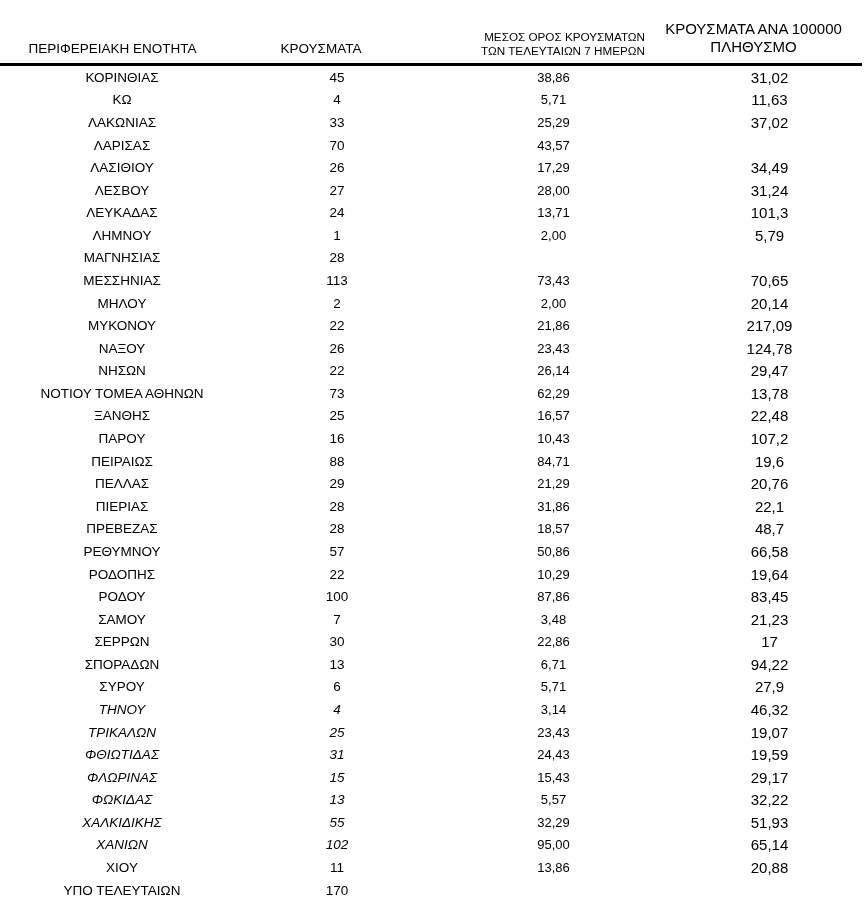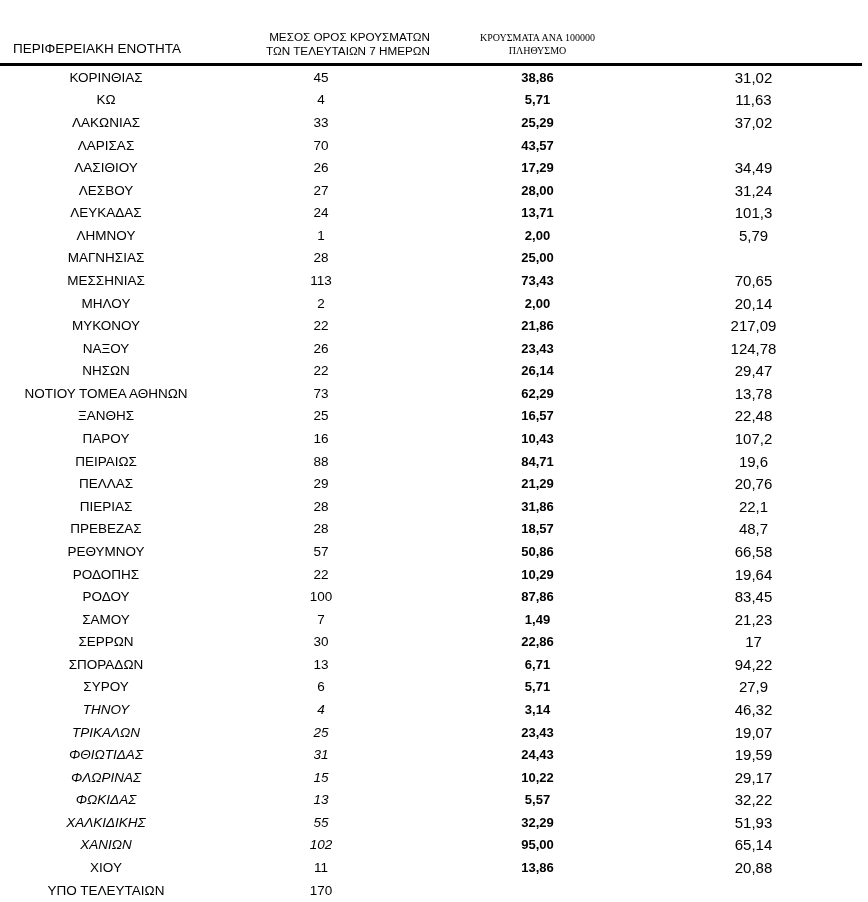--- a/index.html
+++ b/index.html
@@ -25,58 +25,59 @@
     border-bottom: 3px solid #000000;
     box-sizing: content-box;
   }
   .th {
     text-align: center;
     font-size: 13.5px;
     line-height: 1.15;
     padding-bottom: 6px;
   }
   .th-region {
-    text-align: left;
+    text-align: center;
     padding-left: 13px;
   }
   .th-avg7 {
     font-size: 11.7px;
     text-align: right;
   }
   .th-per100k {
-    font-size: 10px;
+    font-size: 15px;
     line-height: 1.25;
-    font-family: Liberation Serif, serif;
   }
   .tbody {
     width: 862px;
   }
   .row {
     display: grid;
     grid-template-columns: 212px 218px 215px 217px;
     height: 22.59px;
     align-items: center;
+    padding-left: 16px;
   }
   .cell {
     text-align: center;
     font-size: 13.5px;
     white-space: nowrap;
   }
-  .cell-avg7 { font-size: 13px; font-weight: bold; }
+  .cell-avg7 { font-size: 13px; }
   .cell-per100k { font-size: 15px; }
   .row.italic .cell-region,
   .row.italic .cell-cases { font-style: italic; }
 </style>
 </head>
 <body>
 
 <div class="page">
 
   <div class="thead">
     <div class="th th-region">ΠΕΡΙΦΕΡΕΙΑΚΗ ΕΝΟΤΗΤΑ</div>
+    <div class="th th-cases">ΚΡΟΥΣΜΑΤΑ</div>
     <div class="th th-avg7">
       <div>ΜΕΣΟΣ ΟΡΟΣ ΚΡΟΥΣΜΑΤΩΝ</div>
       <div>ΤΩΝ ΤΕΛΕΥΤΑΙΩΝ 7 ΗΜΕΡΩΝ</div>
     </div>
     <div class="th th-per100k">
       <div>ΚΡΟΥΣΜΑΤΑ ΑΝΑ 100000</div>
       <div>ΠΛΗΘΥΣΜΟ</div>
     </div>
   </div>
 
@@ -132,21 +133,20 @@
     <div class="row">
       <div class="cell cell-region">ΛΗΜΝΟΥ</div>
       <div class="cell cell-cases">1</div>
       <div class="cell cell-avg7">2,00</div>
       <div class="cell cell-per100k">5,79</div>
     </div>
 
     <div class="row">
       <div class="cell cell-region">ΜΑΓΝΗΣΙΑΣ</div>
       <div class="cell cell-cases">28</div>
-      <div class="cell cell-avg7">25,00</div>
     </div>
 
     <div class="row">
       <div class="cell cell-region">ΜΕΣΣΗΝΙΑΣ</div>
       <div class="cell cell-cases">113</div>
       <div class="cell cell-avg7">73,43</div>
       <div class="cell cell-per100k">70,65</div>
     </div>
 
     <div class="row">
@@ -243,21 +243,21 @@
     <div class="row">
       <div class="cell cell-region">ΡΟΔΟΥ</div>
       <div class="cell cell-cases">100</div>
       <div class="cell cell-avg7">87,86</div>
       <div class="cell cell-per100k">83,45</div>
     </div>
 
     <div class="row">
       <div class="cell cell-region">ΣΑΜΟΥ</div>
       <div class="cell cell-cases">7</div>
-      <div class="cell cell-avg7">1,49</div>
+      <div class="cell cell-avg7">3,48</div>
       <div class="cell cell-per100k">21,23</div>
     </div>
 
     <div class="row">
       <div class="cell cell-region">ΣΕΡΡΩΝ</div>
       <div class="cell cell-cases">30</div>
       <div class="cell cell-avg7">22,86</div>
       <div class="cell cell-per100k">17</div>
     </div>
 
@@ -292,21 +292,21 @@
     <div class="row italic">
       <div class="cell cell-region">ΦΘΙΩΤΙΔΑΣ</div>
       <div class="cell cell-cases">31</div>
       <div class="cell cell-avg7">24,43</div>
       <div class="cell cell-per100k">19,59</div>
     </div>
 
     <div class="row italic">
       <div class="cell cell-region">ΦΛΩΡΙΝΑΣ</div>
       <div class="cell cell-cases">15</div>
-      <div class="cell cell-avg7">10,22</div>
+      <div class="cell cell-avg7">15,43</div>
       <div class="cell cell-per100k">29,17</div>
     </div>
 
     <div class="row italic">
       <div class="cell cell-region">ΦΩΚΙΔΑΣ</div>
       <div class="cell cell-cases">13</div>
       <div class="cell cell-avg7">5,57</div>
       <div class="cell cell-per100k">32,22</div>
     </div>
 

